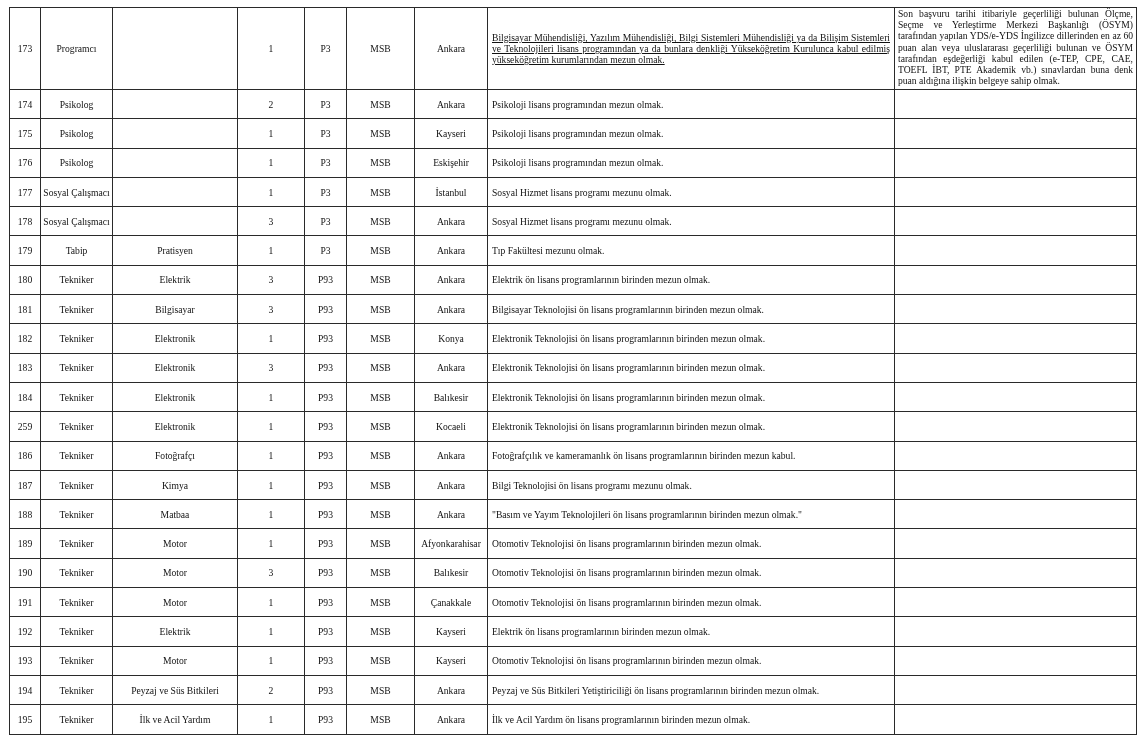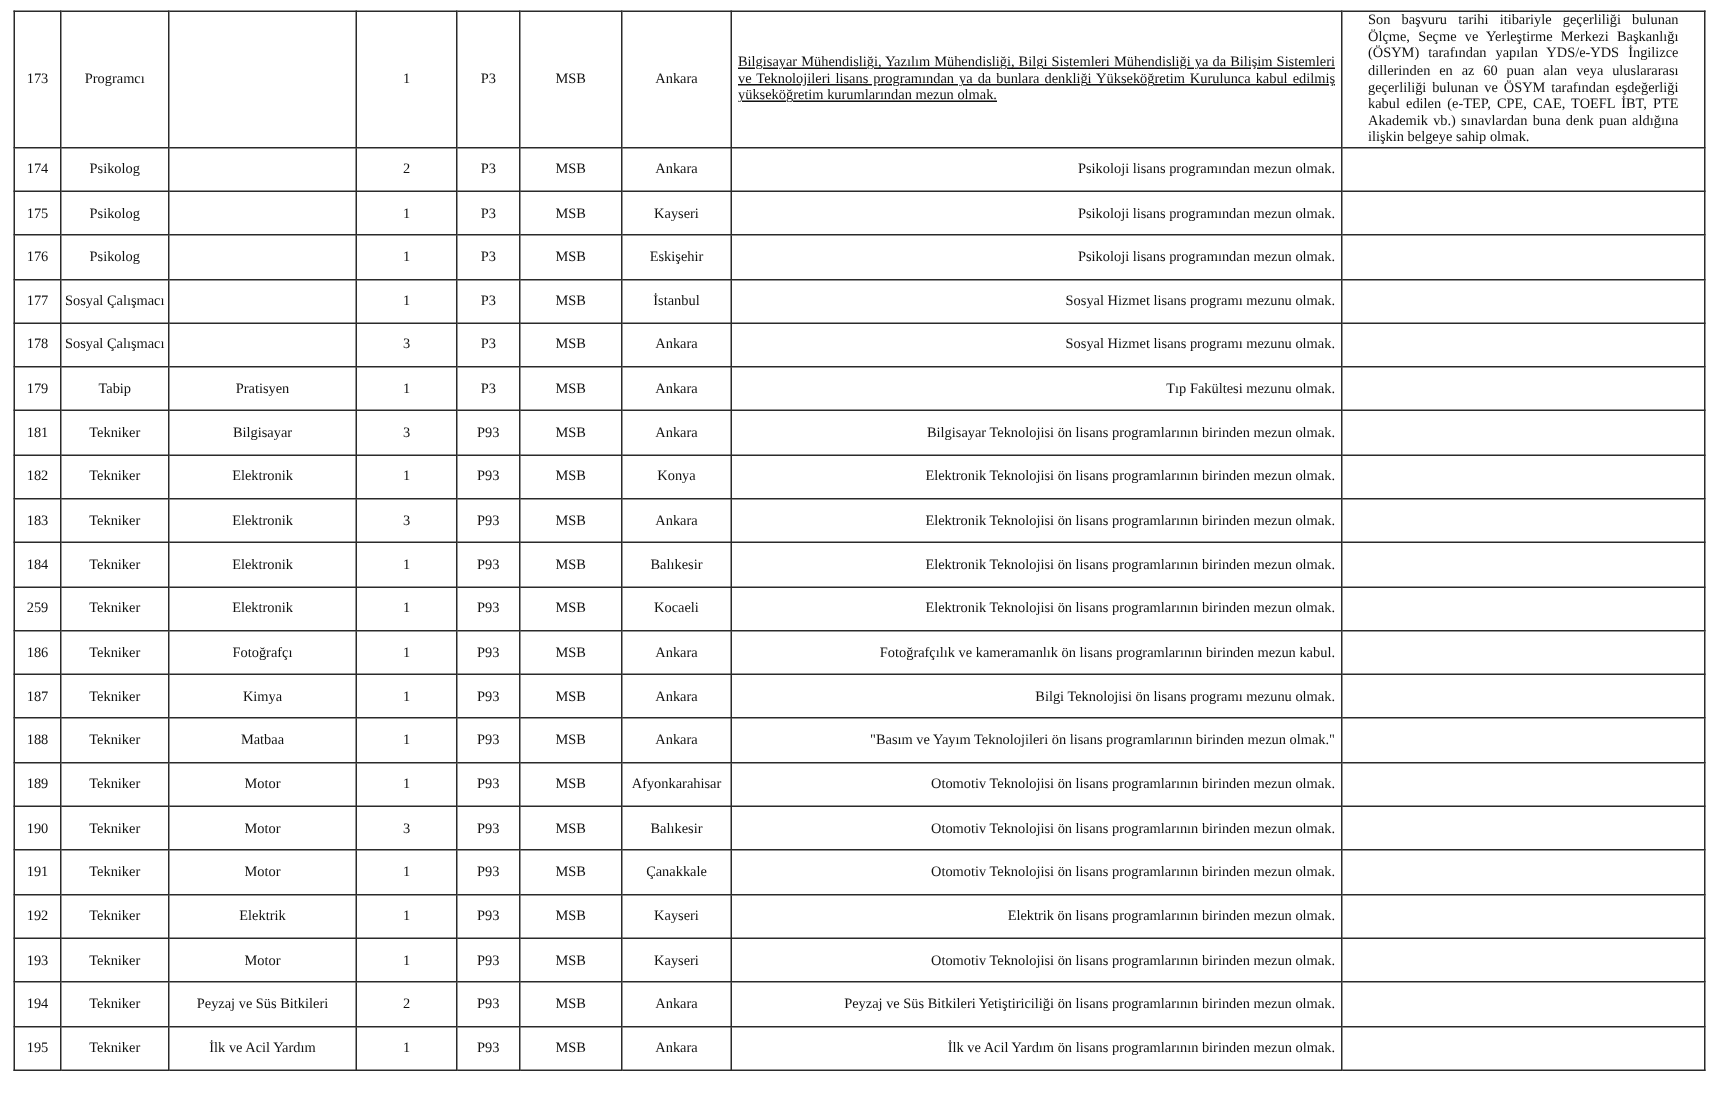--- a/index.html
+++ b/index.html
@@ -26,31 +26,31 @@
   #sheet td {
     border: 1px solid #2a2a2a;
     padding: 0 2px;
     font-size: 9.6px;
     line-height: 11px;
     vertical-align: middle;
     text-align: center;
     overflow: hidden;
   }
   #sheet td.desc {
-    text-align: right;
+    text-align: left;
     padding: 0 4px;
   }
   #sheet td.desc.justify {
     text-align: justify;
     text-decoration: underline;
   }
   #sheet td.note {
     text-align: justify;
     vertical-align: top;
-    padding: 0 17px;
+    padding: 0 3px;
     line-height: 11.2px;
     margin-top: 46px;
   }
   #sheet tr.first td { height: 81px; }
   #sheet tr.normal td { height: 28.3px; }
   col.c-no { width: 31px; }
   col.c-title { width: 72px; }
   col.c-branch { width: 125px; }
   col.c-count { width: 67px; }
   col.c-score { width: 42px; }
@@ -146,20 +146,31 @@
         <td>Tabip</td>
         <td>Pratisyen</td>
         <td>1</td>
         <td>P3</td>
         <td>MSB</td>
         <td>Ankara</td>
         <td class="desc">Tıp Fakültesi mezunu olmak.</td>
         <td></td>
       </tr>
       <tr class="normal">
+        <td>180</td>
+        <td>Tekniker</td>
+        <td>Elektrik</td>
+        <td>3</td>
+        <td>P93</td>
+        <td>MSB</td>
+        <td>Ankara</td>
+        <td class="desc">Elektrik ön lisans programlarının birinden mezun olmak.</td>
+        <td></td>
+      </tr>
+      <tr class="normal">
         <td>181</td>
         <td>Tekniker</td>
         <td>Bilgisayar</td>
         <td>3</td>
         <td>P93</td>
         <td>MSB</td>
         <td>Ankara</td>
         <td class="desc">Bilgisayar Teknolojisi ön lisans programlarının birinden mezun olmak.</td>
         <td></td>
       </tr>

